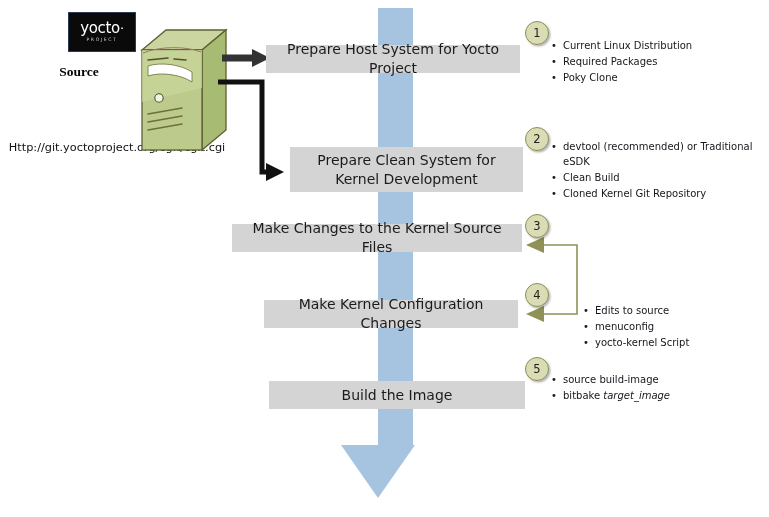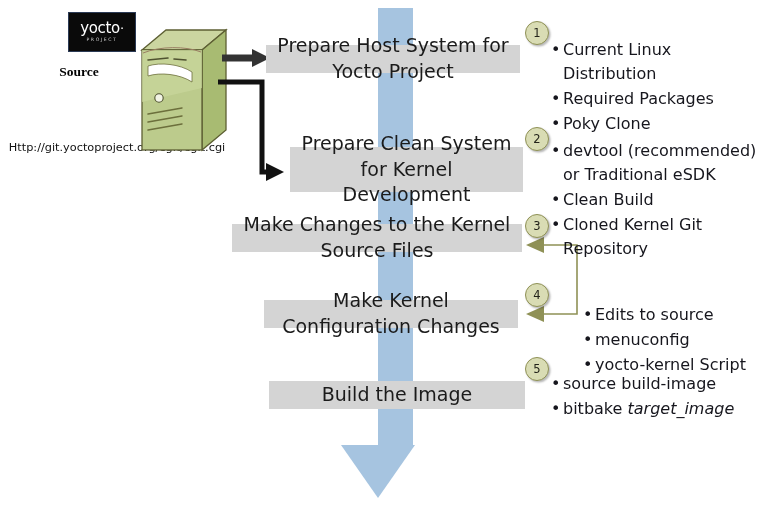--- a/index.html
+++ b/index.html
@@ -87,21 +87,21 @@
   }
 
   
   .pbox {
     background: #d4d4d4;
     color: #1b1b1b;
     display: flex;
     align-items: center;
     justify-content: center;
     text-align: center;
-    font-size: 19px;
+    font-size: 14px;
     line-height: 1.35;
     box-sizing: border-box;
     padding: 4px 8px;
   }
   #box1 { left: 266px; top: 45px;  width: 254px; height: 28px; }
   #box2 { left: 290px; top: 147px; width: 233px; height: 45px; }
   #box3 { left: 232px; top: 224px; width: 290px; height: 28px; }
   #box4 { left: 264px; top: 300px; width: 254px; height: 28px; }
   #box5 { left: 269px; top: 381px; width: 256px; height: 28px; }
 
@@ -123,21 +123,21 @@
   #badge2 { left: 525px; top: 127px; }
   #badge3 { left: 525px; top: 214px; }
   #badge4 { left: 525px; top: 283px; }
   #badge5 { left: 525px; top: 357px; }
 
   
   .blist {
     list-style: none;
     margin: 0;
     padding: 0;
-    font-size: 16px;
+    font-size: 10px;
     line-height: 1.5;
     color: #16161d;
   }
   .blist li {
     position: relative;
     padding-left: 12px;
     margin-bottom: 1px;
   }
   .blist li:before {
     content: "\2022";

